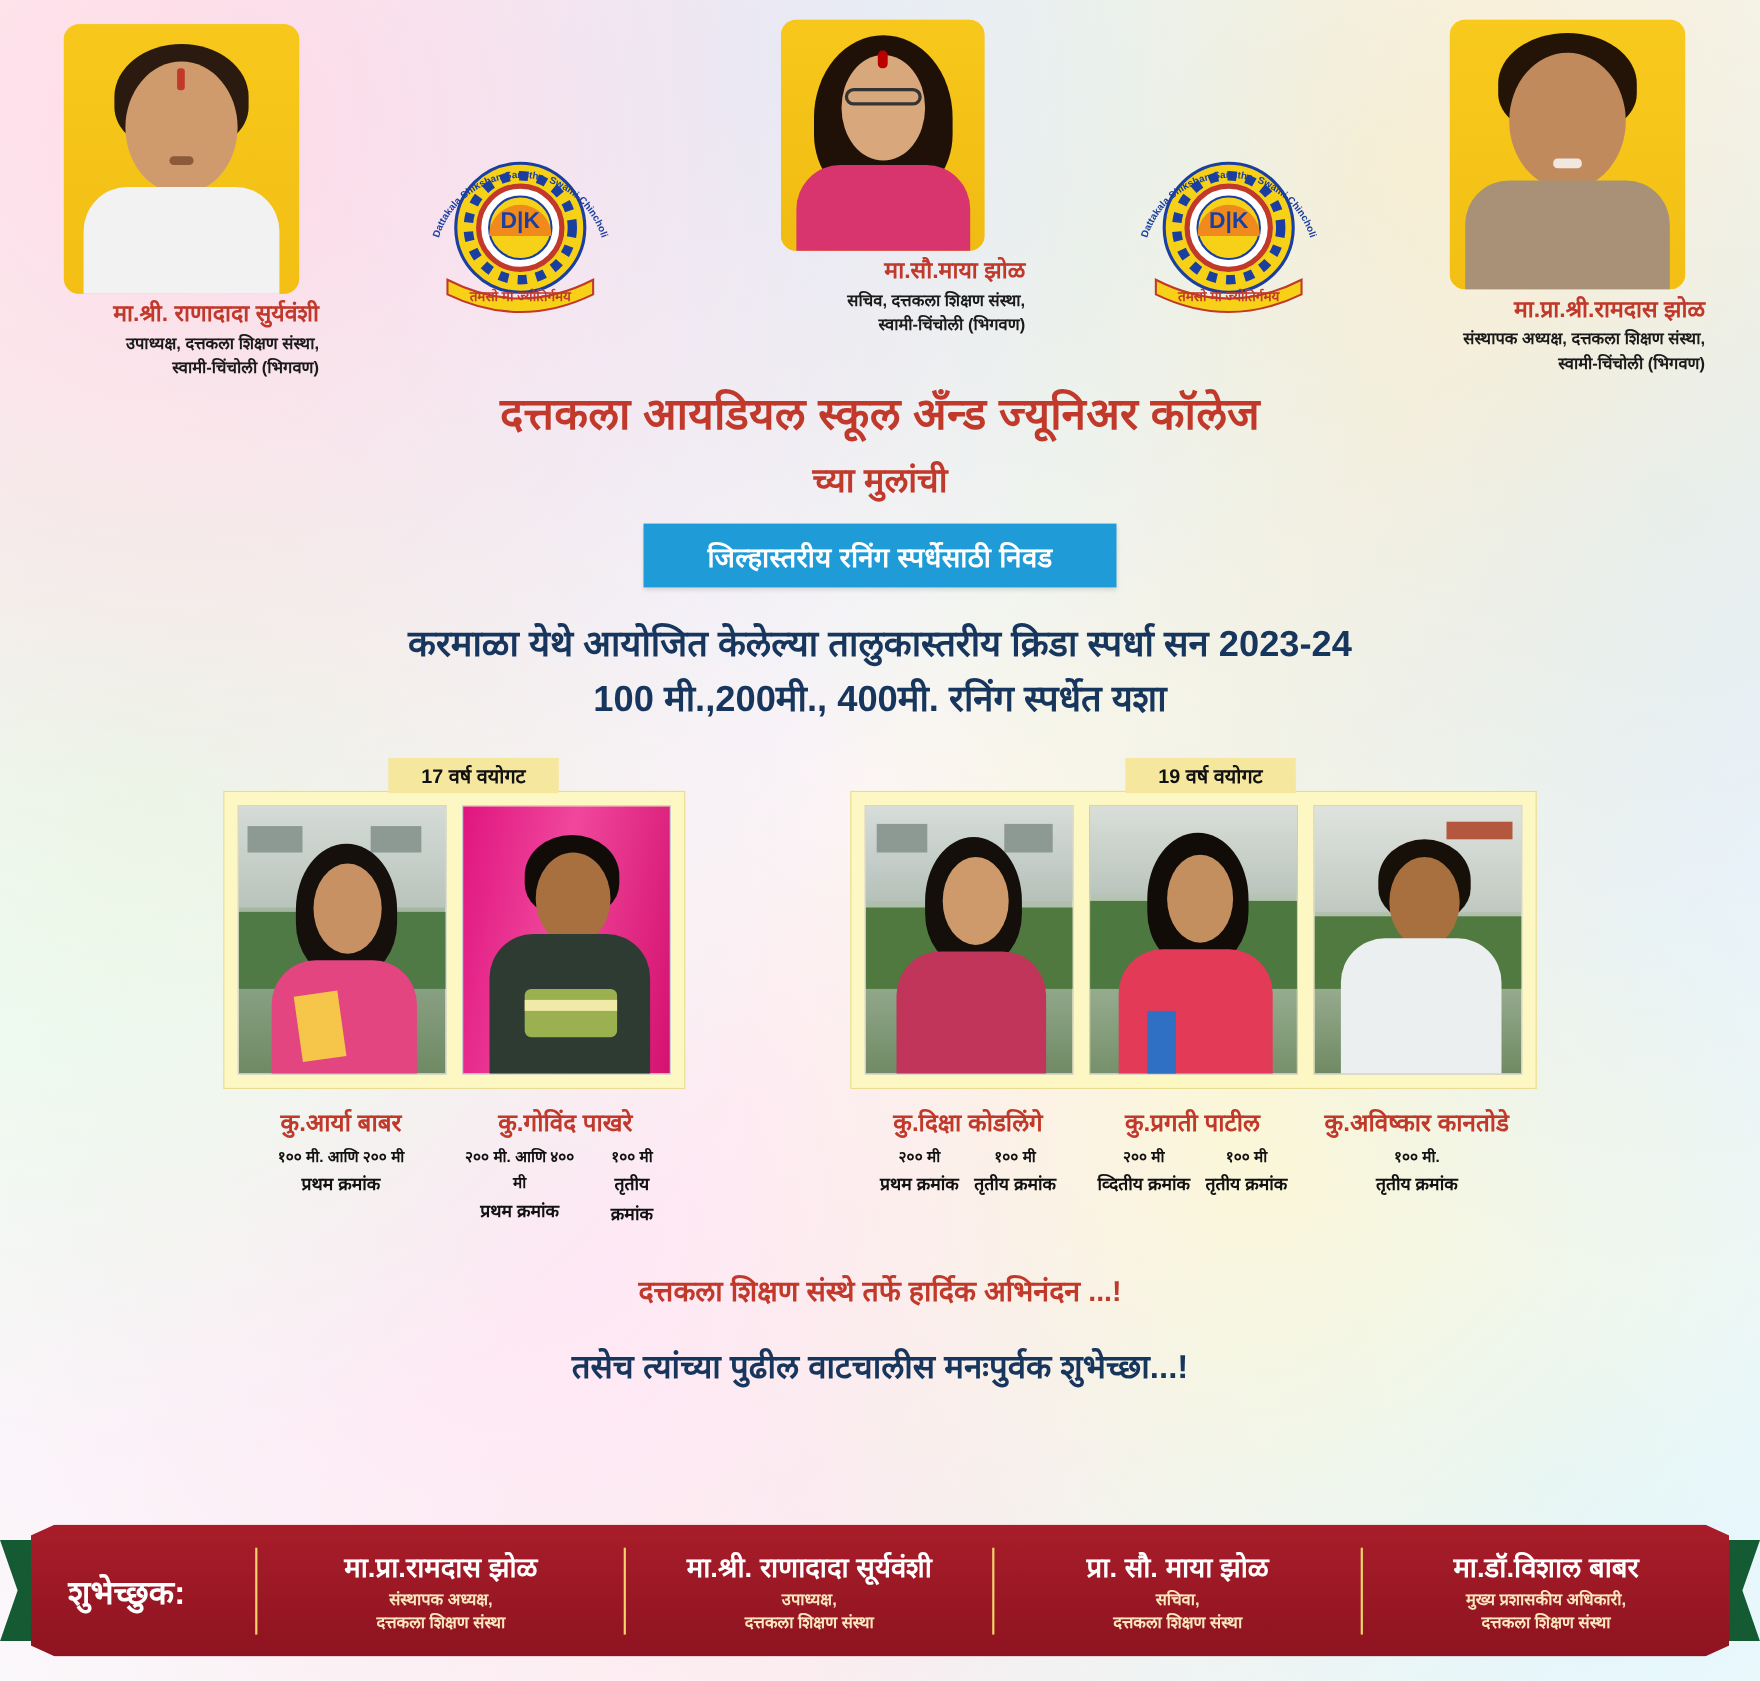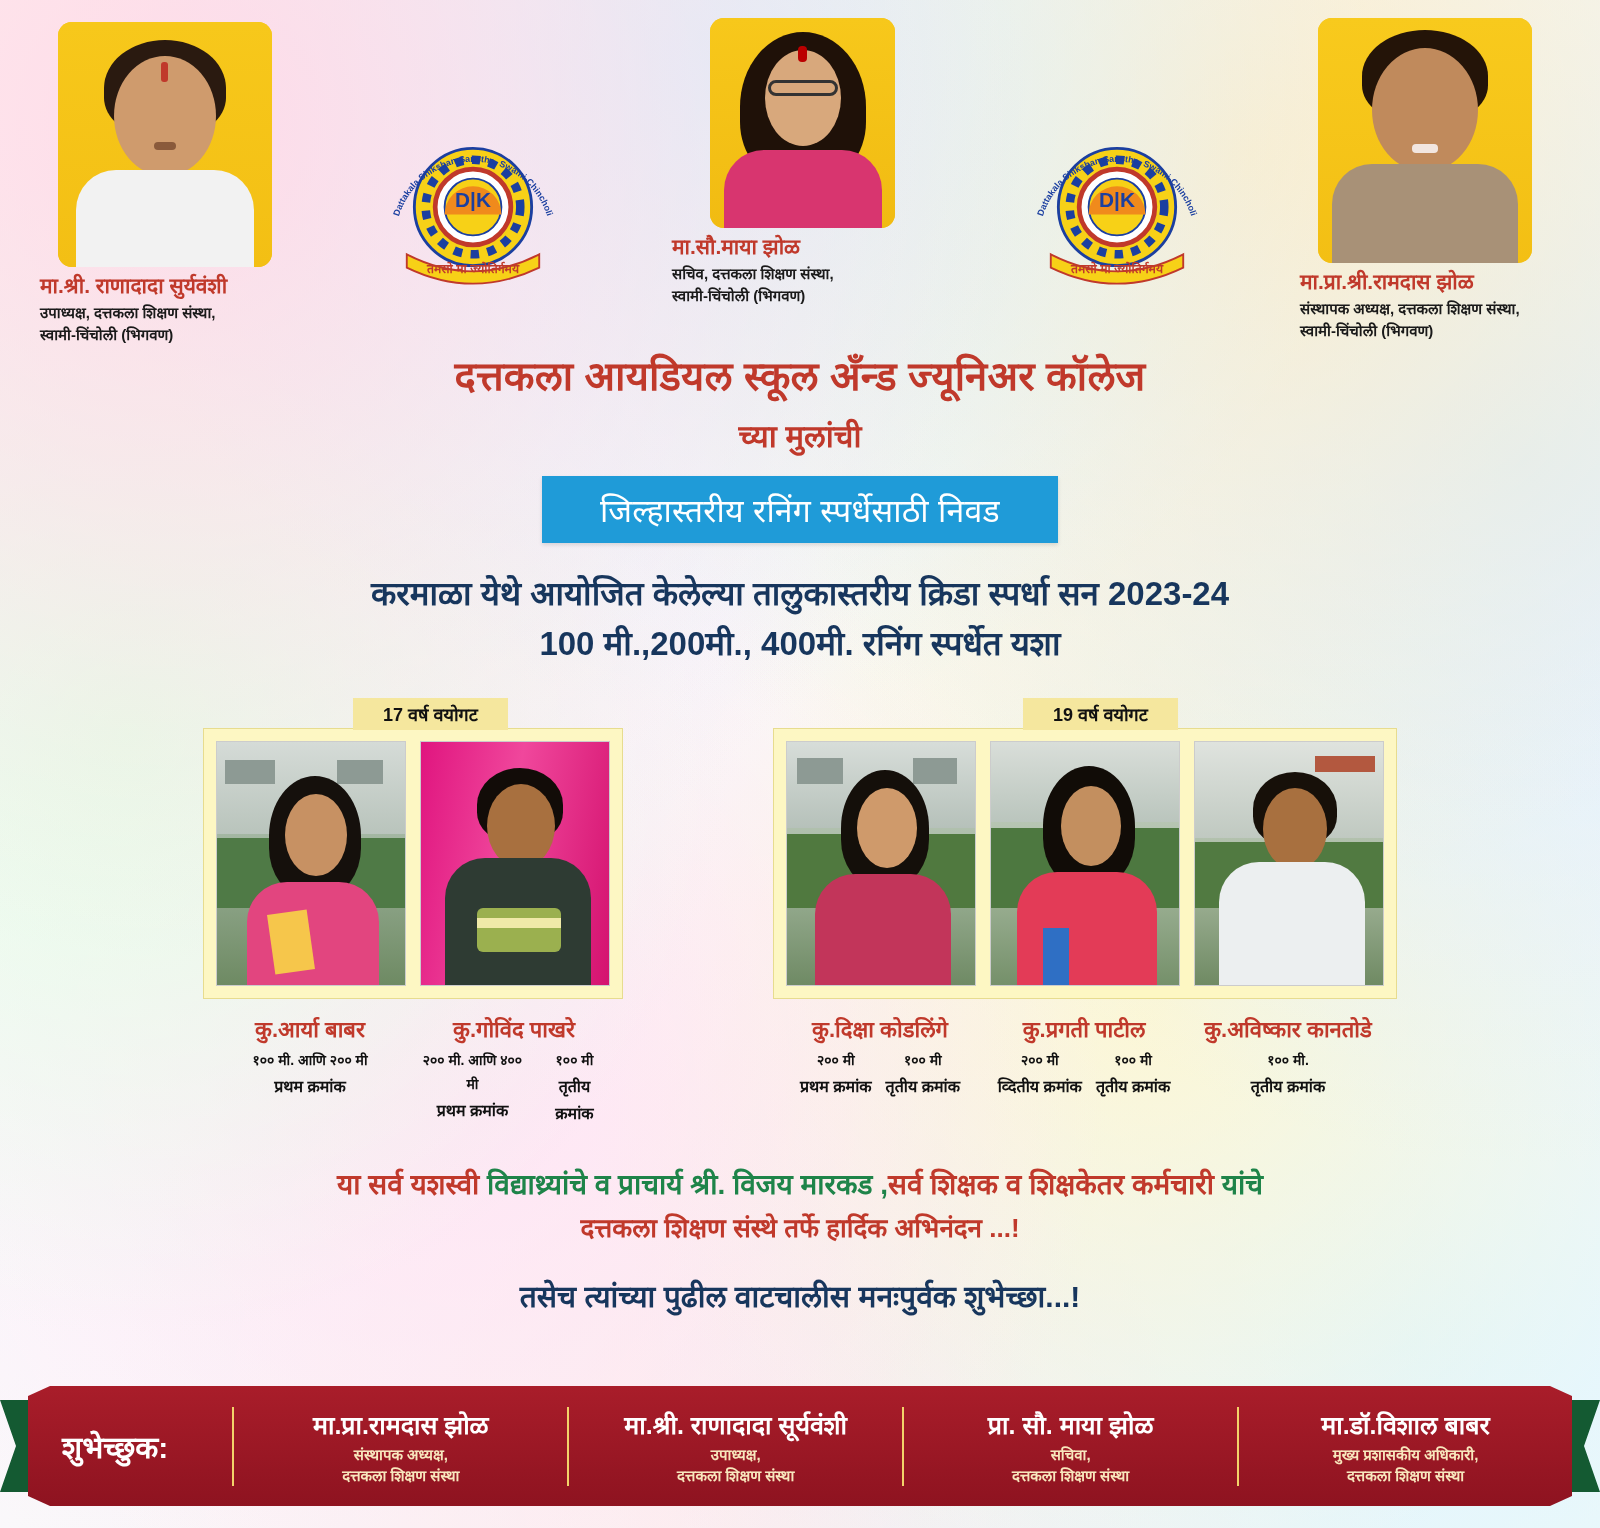--- a/index.html
+++ b/index.html
@@ -20,21 +20,21 @@
       radial-gradient(circle at 50% 95%, rgba(255,232,232,0.7) 0%, rgba(255,255,255,0) 42%),
       linear-gradient(160deg, #fdf7f2 0%, #f7fbfd 35%, #fbf7fb 65%, #f6faf6 100%);
   }
 
   
   .header { position: relative; height: 345px; }
 
   .leader {
     position: absolute;
     width: 250px;
-    text-align: left;
+    text-align: right;
   }
   .leader.l1 { left: 40px;  top: 22px; }
   .leader.l2 { left: 672px; top: 18px; width: 260px; }
   .leader.l3 { left: 1300px; top: 18px; }
 
   .portrait {
     border-radius: 14px;
     overflow: hidden;
     margin: 0 auto;
     position: relative;
@@ -81,22 +81,22 @@
     text-align: center;
     font-size: 31px;
     font-weight: bold;
     color: #c0392b;
     margin-top: 12px;
   }
   .banner-wrap { display: flex; justify-content: center; margin-top: 20px; }
   .banner {
     background: #1f9bd8;
     color: #ffffff;
-    font-size: 32px;
-    font-weight: normal;
+    font-size: 25px;
+    font-weight: bold;
     padding: 12px 58px;
     letter-spacing: 0.3px;
     box-shadow: 0 2px 4px rgba(0,0,0,0.12);
     text-align: center;
   }
   .event-lines {
     text-align: center;
     margin-top: 26px;
     color: #17365d;
     font-weight: bold;
@@ -461,23 +461,20 @@
             <span class="dist">१०० मी.</span>
             <span class="rank">तृतीय क्रमांक</span>
           </div>
         </div>
       </div>
     </div>
   </div>
 </div>
 
 <div class="congrats">
-  <div class="cg-line1">
-    <span class="red">या सर्व यशस्वी </span><span class="green">विद्याथ्र्यांचे व प्राचार्य श्री. विजय मारकड ,</span><span class="red">सर्व शिक्षक व शिक्षकेतर कर्मचारी </span><span class="green">यांचे</span>
-  </div>
   <div class="cg-line2">दत्तकला शिक्षण संस्थे तर्फे हार्दिक अभिनंदन ...!</div>
   <div class="cg-line3">तसेच त्यांच्या पुढील वाटचालीस मनःपुर्वक शुभेच्छा...!</div>
 </div>
 
 <div class="footer">
   <div class="ribbon-tail left"></div>
   <div class="ribbon-tail right"></div>
   <div class="ribbon">
     <div class="shubh">शुभेच्छुक:</div>
     <div class="patrons">

